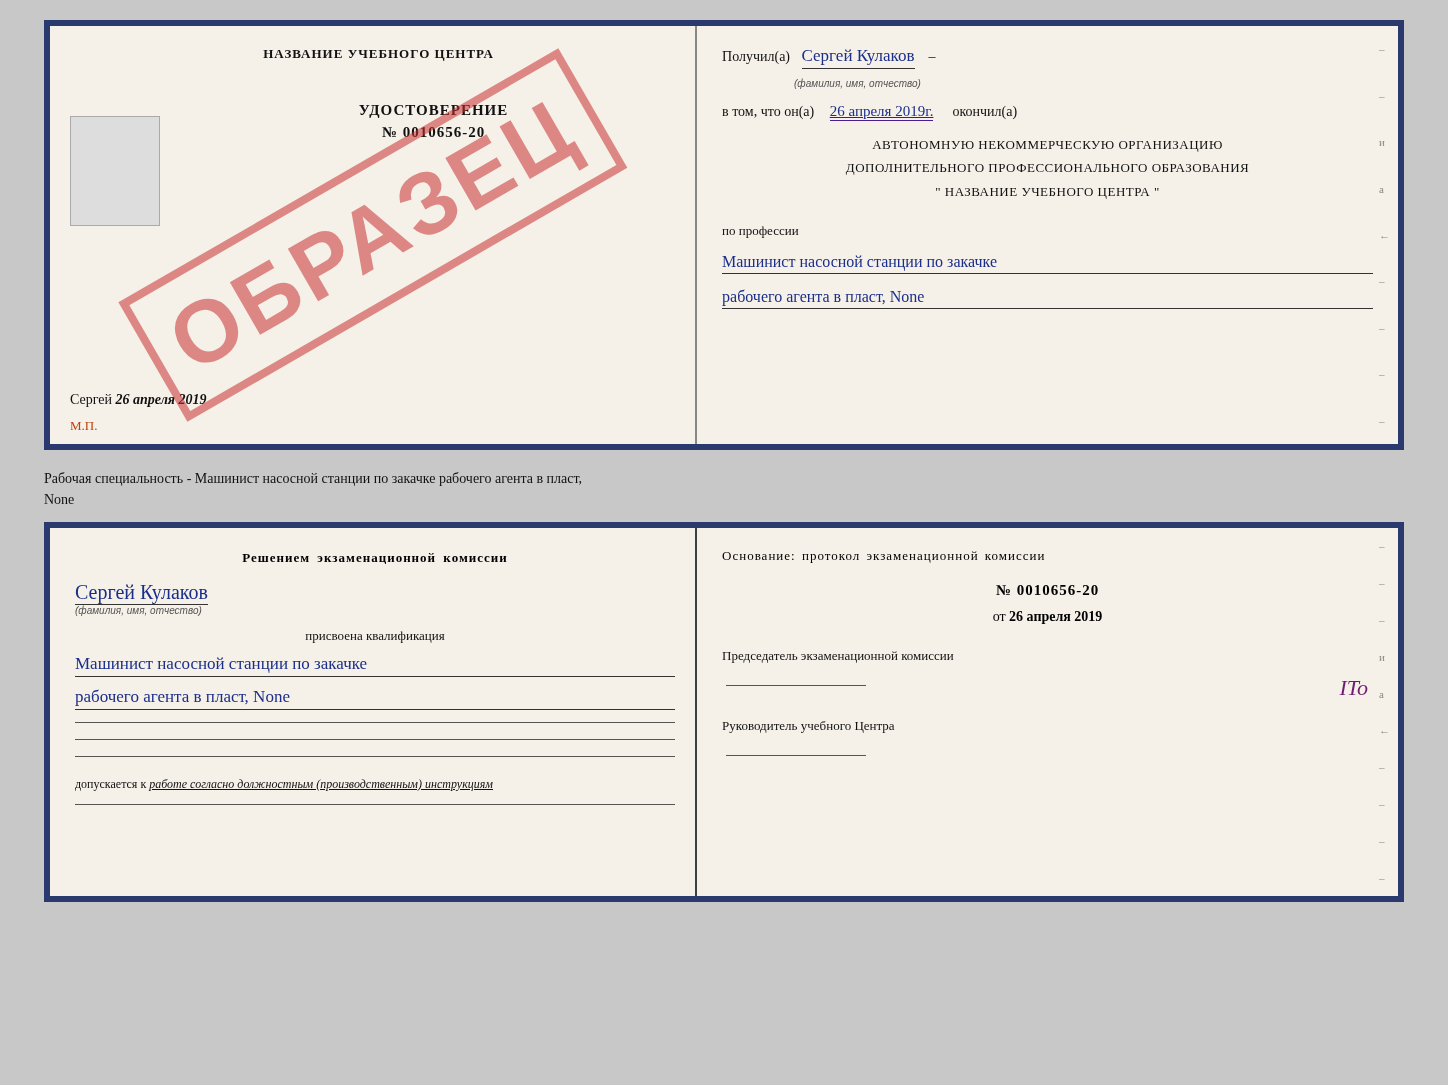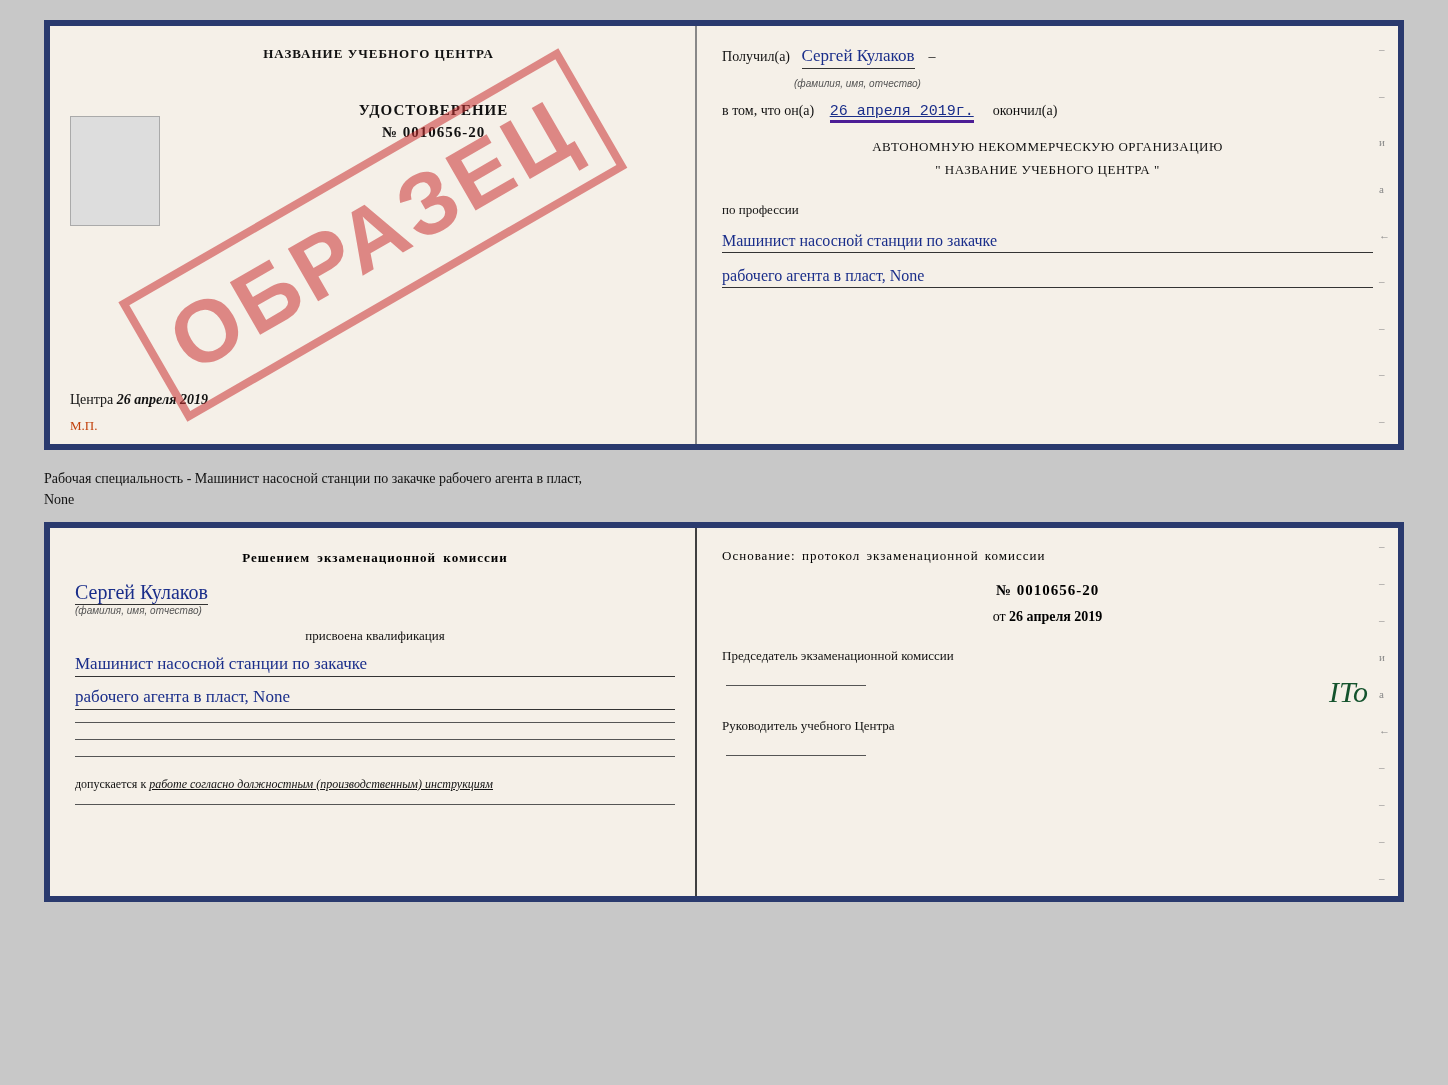--- a/index.html
+++ b/index.html
@@ -149,24 +149,24 @@
 
     .date-line {
       font-size: 14px;
       color: #111;
       display: flex;
       align-items: baseline;
       gap: 6px;
     }
 
     .handwritten-date {
-      font-family: Liberation Mono, monospace;
+      font-family: Liberation Serif, serif;
       font-size: 15px;
       color: #1a2e8a;
-      border-bottom: 3px solid #4c1d95;
+      border-bottom: 1px solid #4c1d95;
       text-decoration: underline;
     }
 
     .org-block {
       font-size: 13px;
       color: #111;
       text-align: center;
       letter-spacing: 0.5px;
       line-height: 1.8;
       text-transform: uppercase;
@@ -344,38 +344,38 @@
       flex-direction: column;
       justify-content: space-around;
       color: #888;
       font-size: 11px;
     }
 
     .ito-mark {
       position: absolute;
       right: 30px;
       top: 40%;
-      font-size: 30px;
+      font-size: 22px;
       font-style: italic;
-      color: #14532d;
+      color: #701a75;
       font-family: serif;
     }
   </style>
 </head>
 <body>
 
 <div class="document-top">
 
   <div class="left-panel">
     <div class="school-name-top">НАЗВАНИЕ УЧЕБНОГО ЦЕНТРА</div>
     <div class="photo-placeholder"></div>
     <div class="cert-title">УДОСТОВЕРЕНИЕ</div>
     <div class="cert-number">№ 0010656-20</div>
     <div class="issued-line">
-      <span>Центра</span>
+      <span>Сергей</span>
       <span class="issued-date">26 апреля 2019</span>
     </div>
     <div class="mp-line">М.П.</div>
 
     <div class="obrazets">ОБРАЗЕЦ</div>
   </div>
 
   <div class="right-panel">
     <div class="received-line">
       <span style="font-size:14px;">Получил(а)</span>&nbsp;
@@ -387,20 +387,21 @@
     </div>
 
     <div class="date-line">
       <span style="font-size:14px;">в том, что он(а)</span>&nbsp;
       <span class="handwritten-date">26 апреля 2019г.</span>&nbsp;&nbsp;
       <span style="font-size:14px;">окончил(а)</span>
     </div>
 
     <div class="org-block">
       <div>АВТОНОМНУЮ НЕКОММЕРЧЕСКУЮ ОРГАНИЗАЦИЮ</div>
+      <div>ДОПОЛНИТЕЛЬНОГО ПРОФЕССИОНАЛЬНОГО ОБРАЗОВАНИЯ</div>
       <div>" НАЗВАНИЕ УЧЕБНОГО ЦЕНТРА "</div>
     </div>
 
     <div class="profession-label">по профессии</div>
     <span class="profession-handwritten">Машинист насосной станции по закачке</span>
     <span class="profession-handwritten">рабочего агента в пласт, None</span>
 
     <div class="right-side-dashes">
       <span>–</span>
       <span>–</span>

